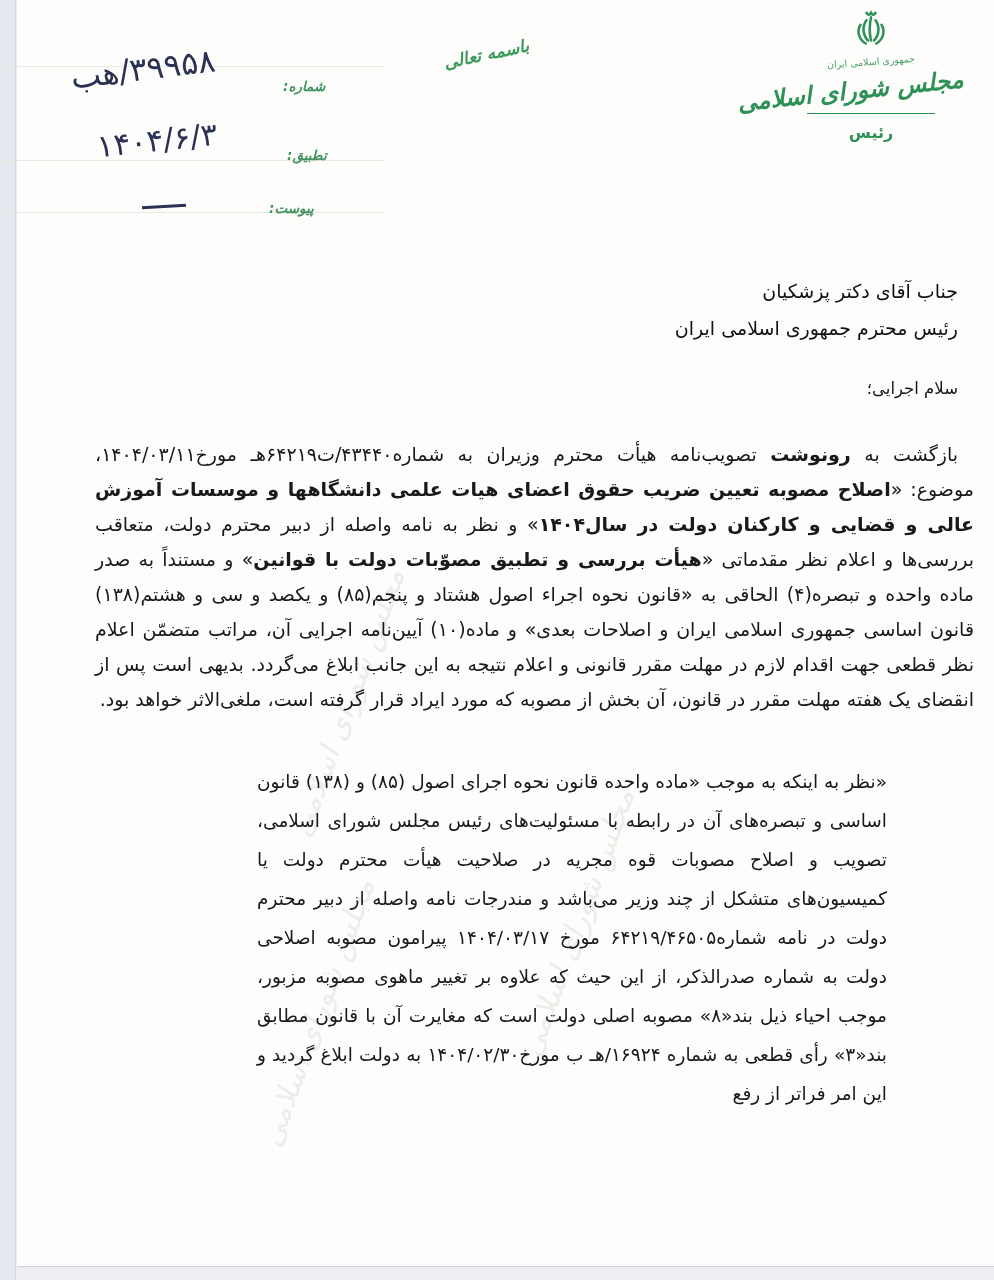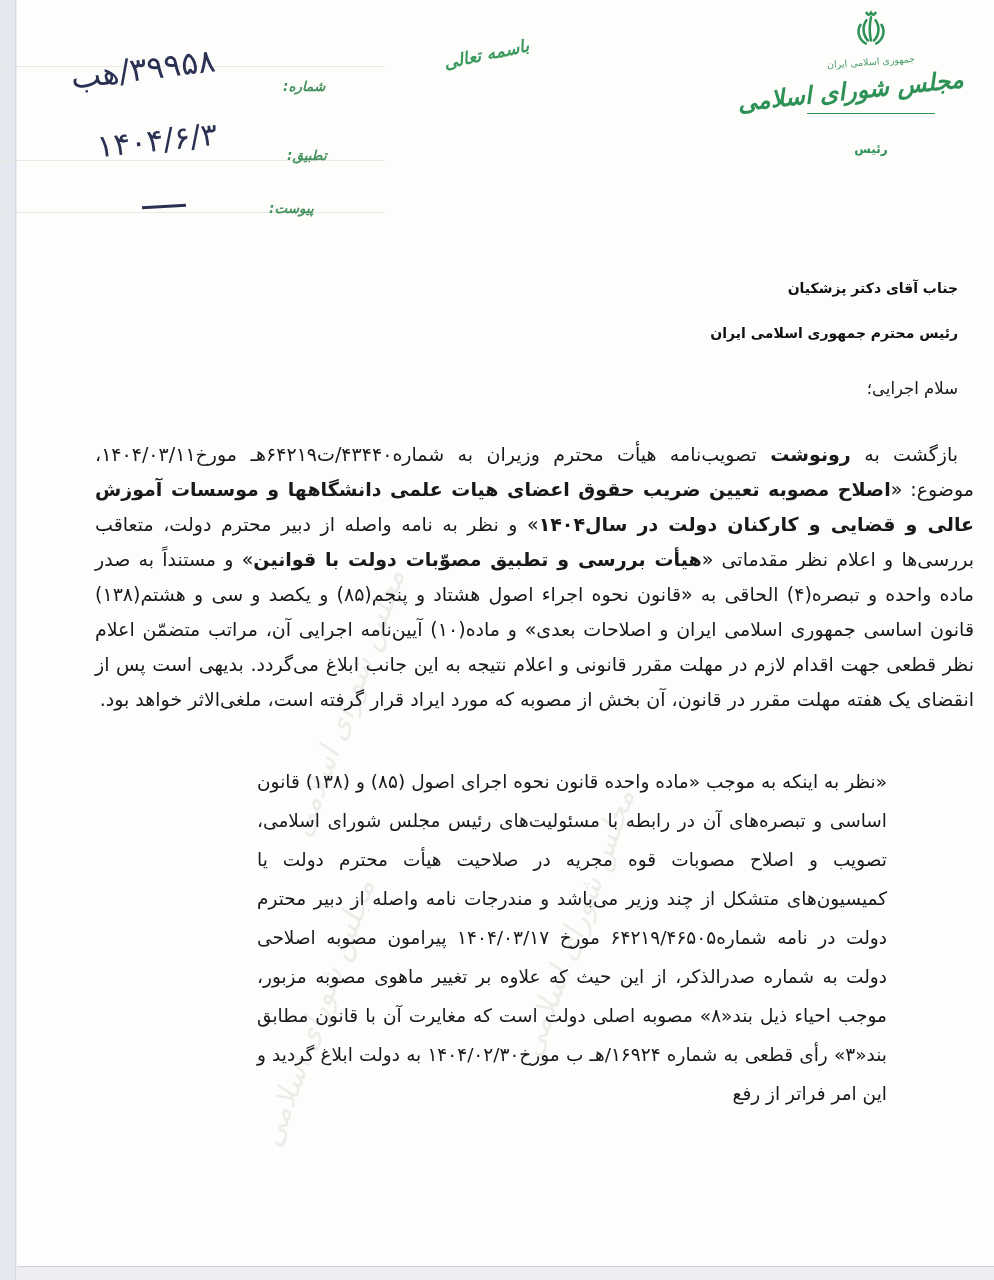--- a/index.html
+++ b/index.html
@@ -17,25 +17,25 @@
   .hand-date{left:48px;top:122px;width:218px;font-size:31px;transform:rotate(-6deg);}
   .hand-dash{position:absolute;left:142px;top:205px;width:44px;border-top:3px solid #2a3153;transform:rotate(-3deg);}
   
   .besmele{position:absolute;left:443px;top:44px;color:#3d9a5f;font-size:17px;font-weight:bold;font-style:italic;transform:rotate(-12deg);white-space:nowrap;}
   
   .logo-block{position:absolute;left:778px;top:6px;width:186px;text-align:center;color:#2e9156;}
   .logo-block svg{display:block;margin:0 auto;}
   .org-small{font-size:9.5px;color:#4d9e69;letter-spacing:1px;transform:rotate(-4deg);margin-top:2px;white-space:nowrap;}
   .org-main{font-size:24px;font-weight:bold;font-style:italic;transform:rotate(-6deg);margin-top:8px;white-space:nowrap;}
   .org-underline{width:128px;margin:10px auto 0;border-top:1.6px solid #2e9156;}
-  .org-role{font-size:12px;font-weight:bold;margin-top:28px;}
+  .org-role{font-size:16px;font-weight:bold;margin-top:9px;}
   
   .recipient{position:absolute;right:36px;top:280px;text-align:right;color:#111;}
-  .recipient .r1,.recipient .r2{font-weight:bold;font-size:14px;}
-  .recipient .r2{margin-top:29px;}
+  .recipient .r1,.recipient .r2{font-weight:normal;font-size:19px;}
+  .recipient .r2{margin-top:15px;}
   .salutation{position:absolute;right:36px;top:379px;font-size:16.5px;color:#161616;}
   
   .para1{position:absolute;right:20px;left:95px;top:437px;font-size:19px;line-height:35px;
          text-align:justify;color:#191919;text-indent:16px;}
   .para1 b{font-weight:bold;}
   .quote{position:absolute;right:107px;left:257px;top:762px;font-size:18.5px;line-height:39px;
          text-align:justify;color:#191919;}
   
   .wm{position:absolute;width:520px;text-align:center;color:#84847e;opacity:.13;font-size:30px;
       font-style:italic;white-space:nowrap;pointer-events:none;}

